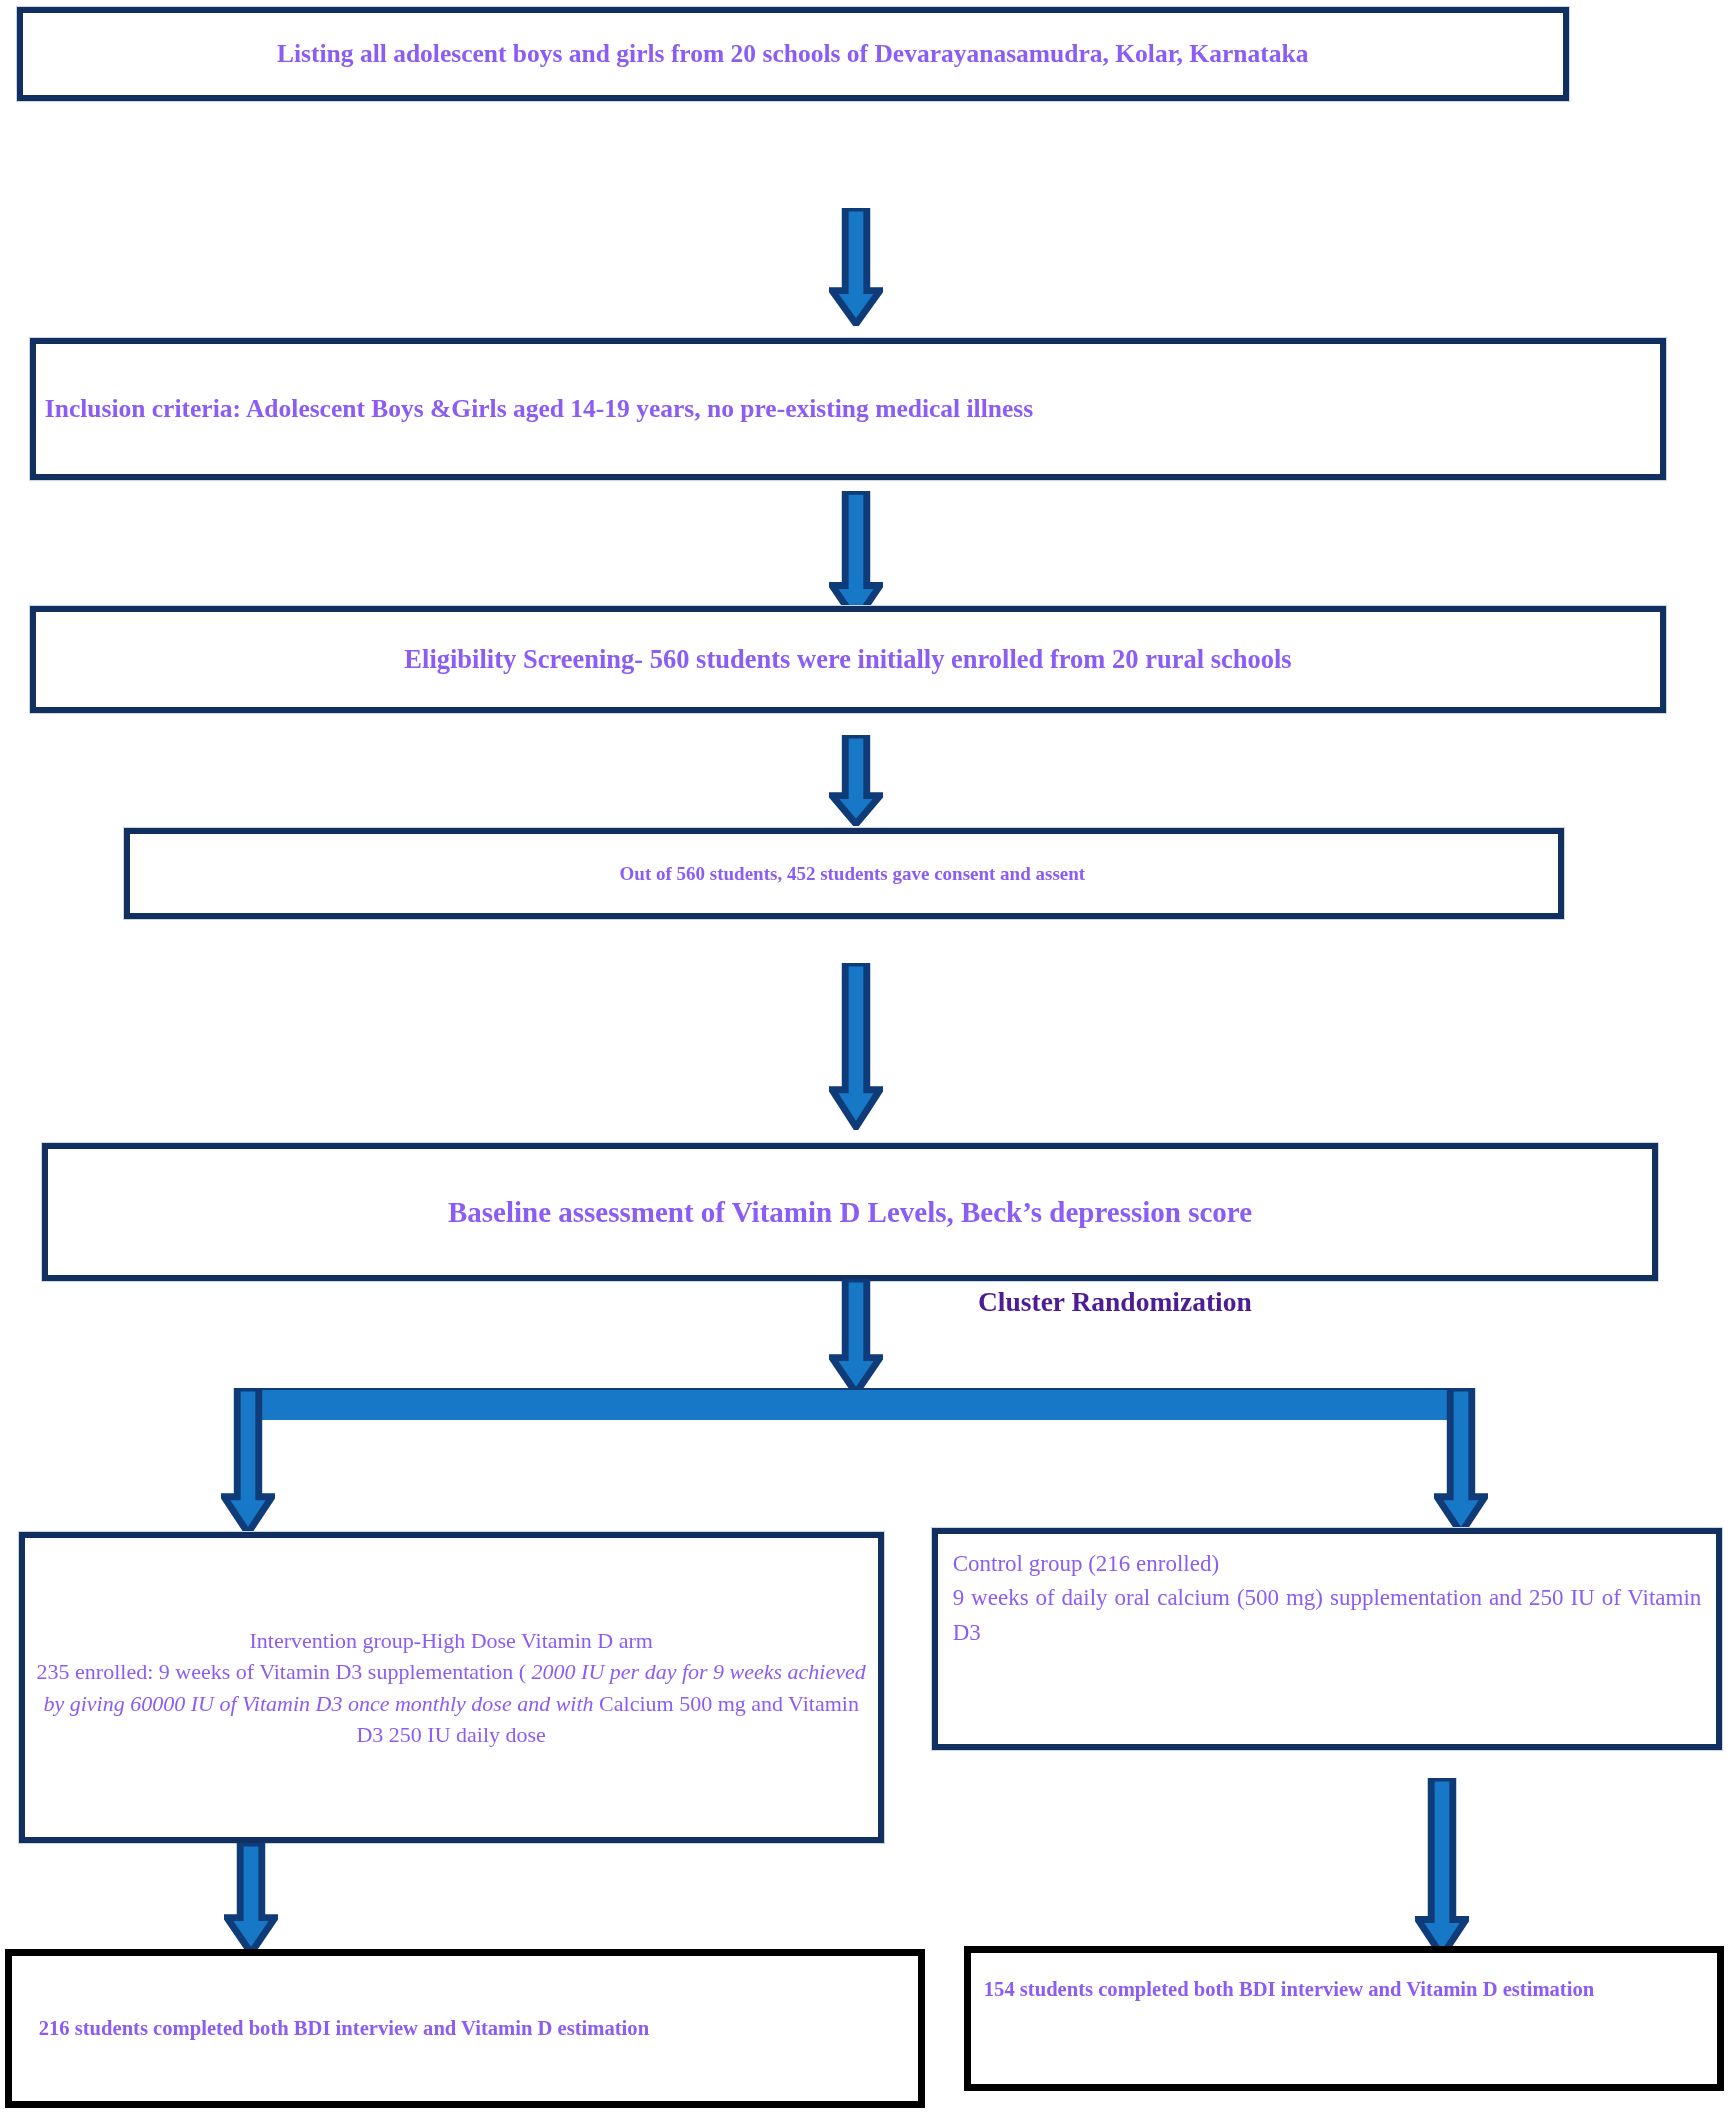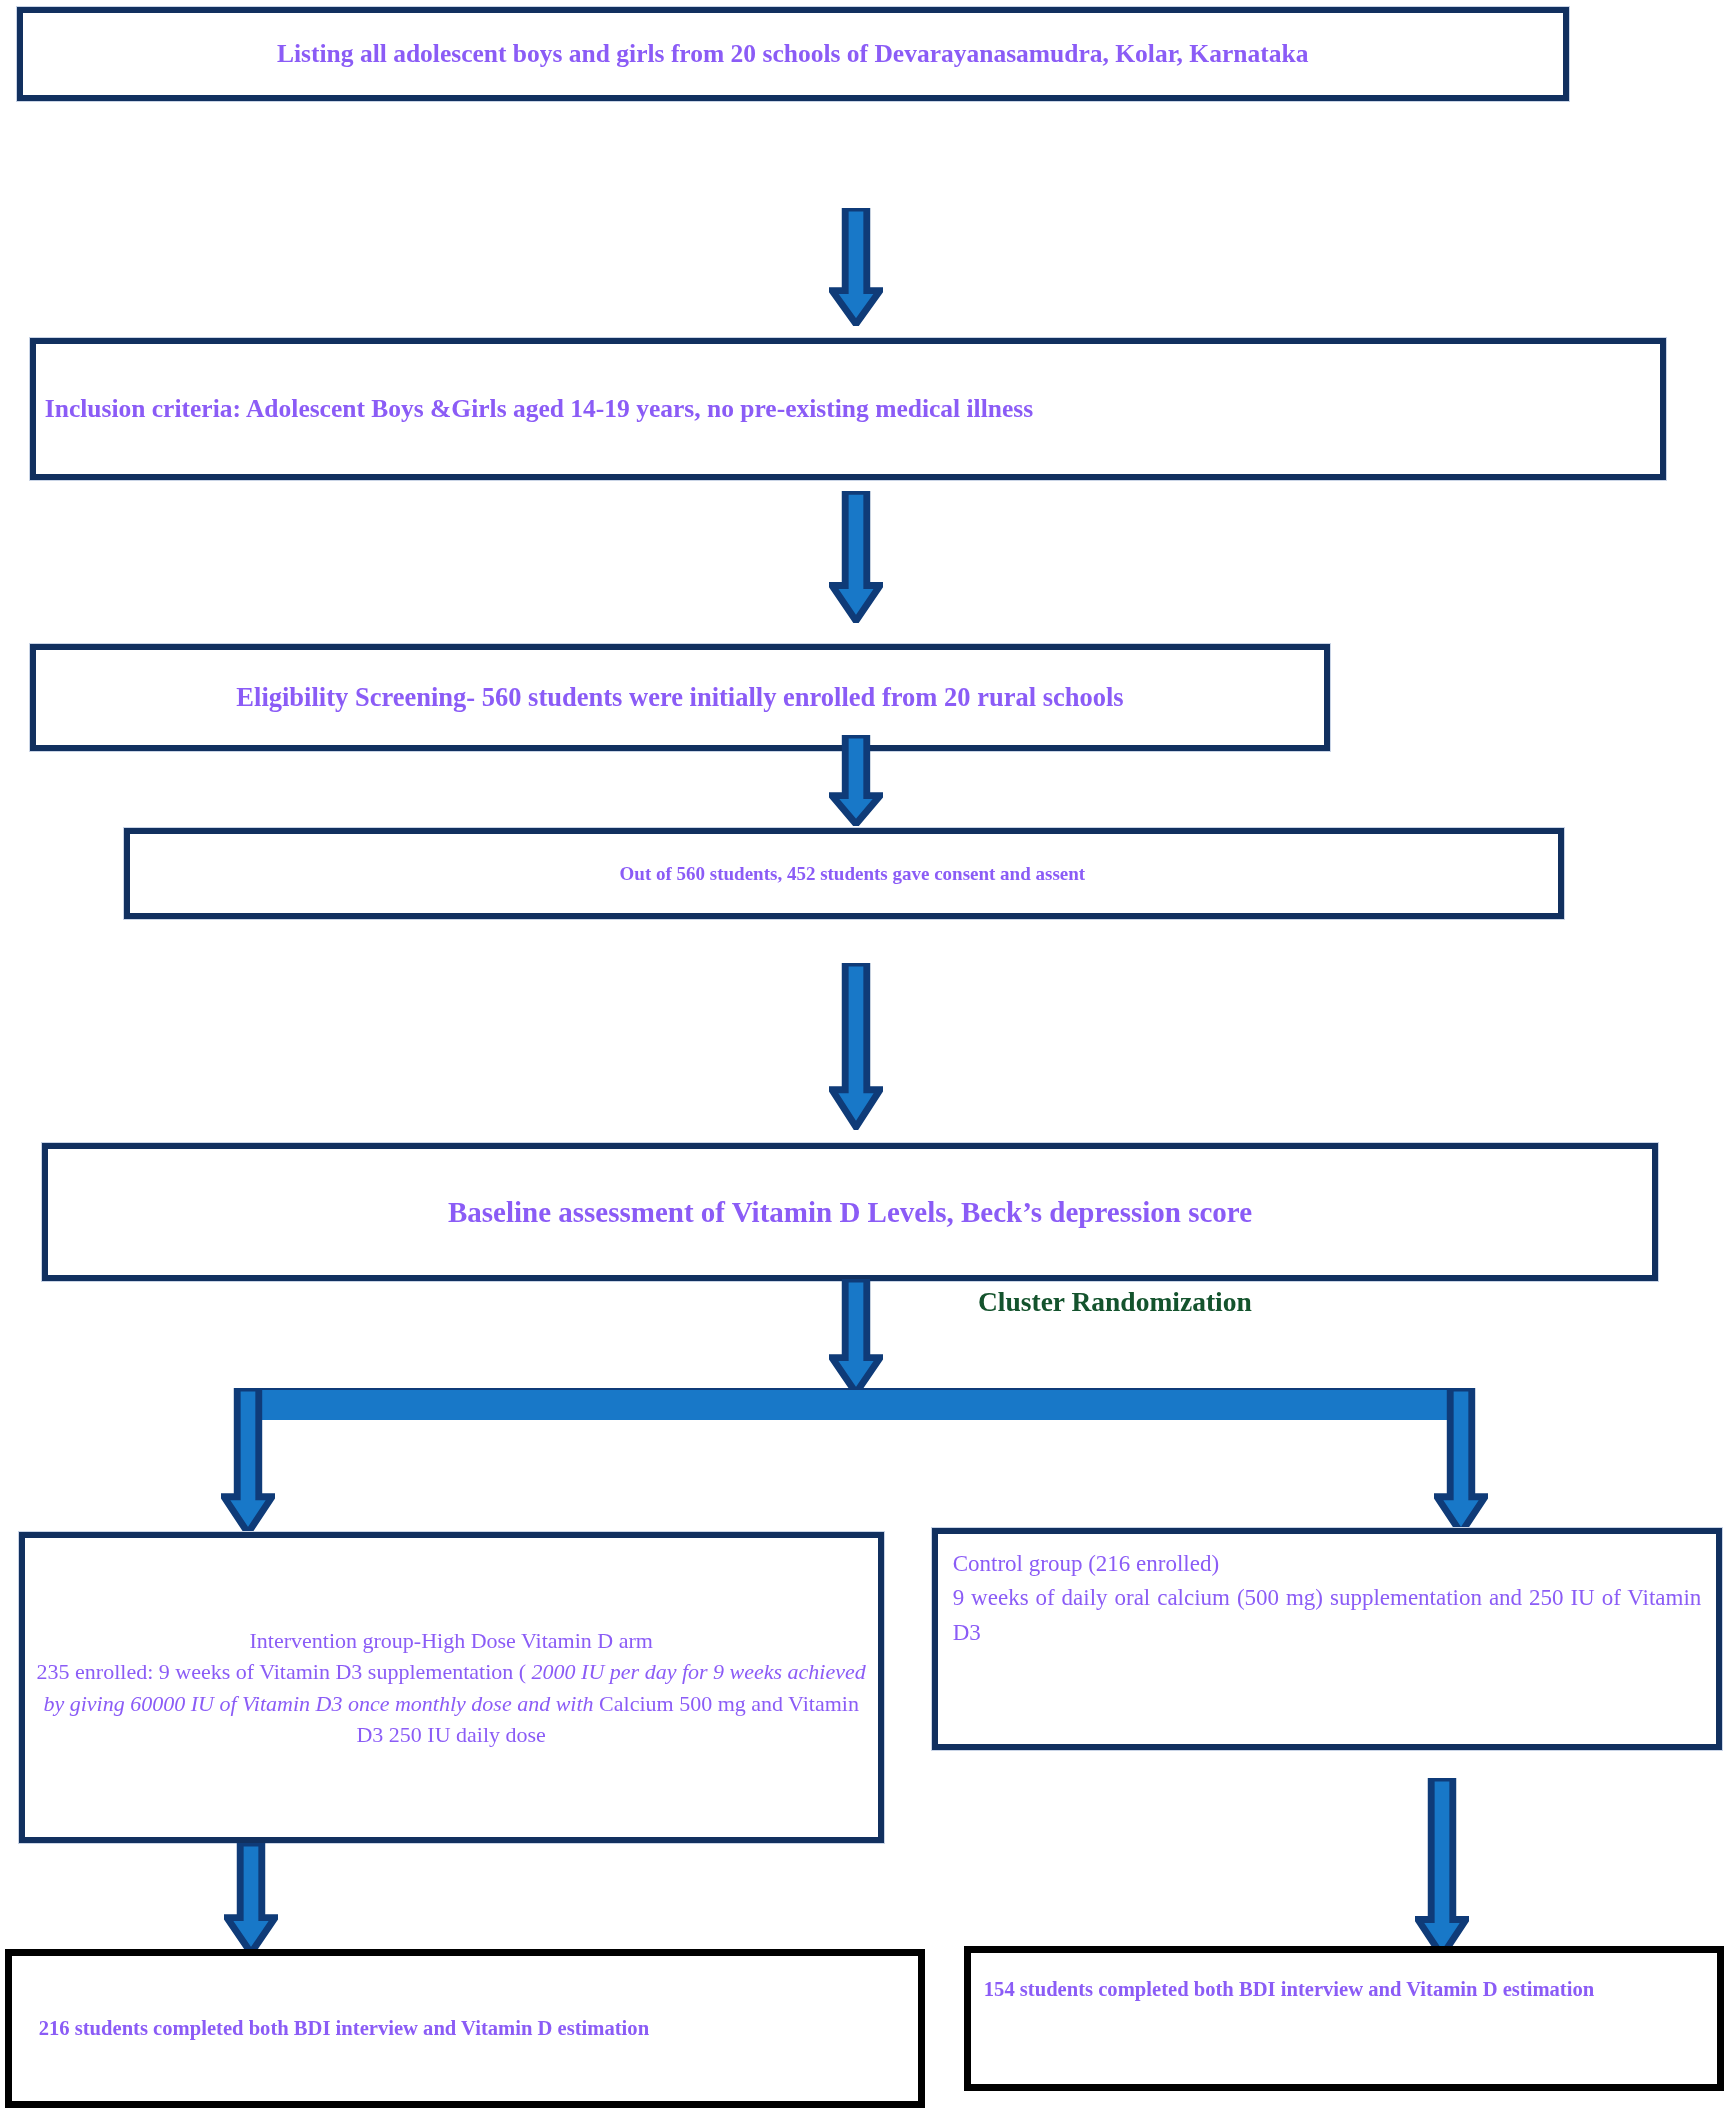--- a/index.html
+++ b/index.html
@@ -62,21 +62,21 @@
 
   
   .rand-bar {
     position: absolute;
     background: #1878c8;
     border-top: 2px solid #0f3b78;
   }
 
   .label-free {
     position: absolute;
-    color: #14532d;
+    color: #4c1d95;
     font-weight: bold;
     white-space: nowrap;
   }
 
   .para {
     display: block;
   }
   .it { font-style: italic; }
 
   .just {
@@ -103,21 +103,21 @@
   <div class="box box-navy" style="left:30px; top:338px; width:1636px; height:142px;">
     <div class="box-text t-bold" style="font-size:25.5px; text-align:left;">Inclusion criteria: Adolescent Boys &amp;Girls aged 14-19 years, no pre-existing medical illness</div>
   </div>
 
   <div class="arrow-down" style="left:829px; top:491px; width:54px; height:132px;">
     <svg width="54" height="132" viewBox="0 0 110 268">
       <polygon points="33,0 77,0 77,192 104,192 55,264 6,192 33,192" fill="#1878c8" stroke="#0f3b78" stroke-width="14"></polygon>
     </svg>
   </div>
 
-  <div class="box box-navy" style="left:30px; top:644px; width:1300px; height:107px;">
+  <div class="box box-navy" style="left:30px; top:606px; width:1636px; height:107px;">
     <div class="box-text t-bold" style="font-size:26.5px;">Eligibility Screening- 560 students were initially enrolled from 20 rural schools</div>
   </div>
 
   <div class="arrow-down" style="left:829px; top:735px; width:54px; height:91px;">
     <svg width="54" height="91" viewBox="0 0 110 186">
       <polygon points="33,0 77,0 77,124 104,124 55,182 6,124 33,124" fill="#1878c8" stroke="#0f3b78" stroke-width="14"></polygon>
     </svg>
   </div>
 
   <div class="box box-navy" style="left:124px; top:828px; width:1440px; height:91px;">

